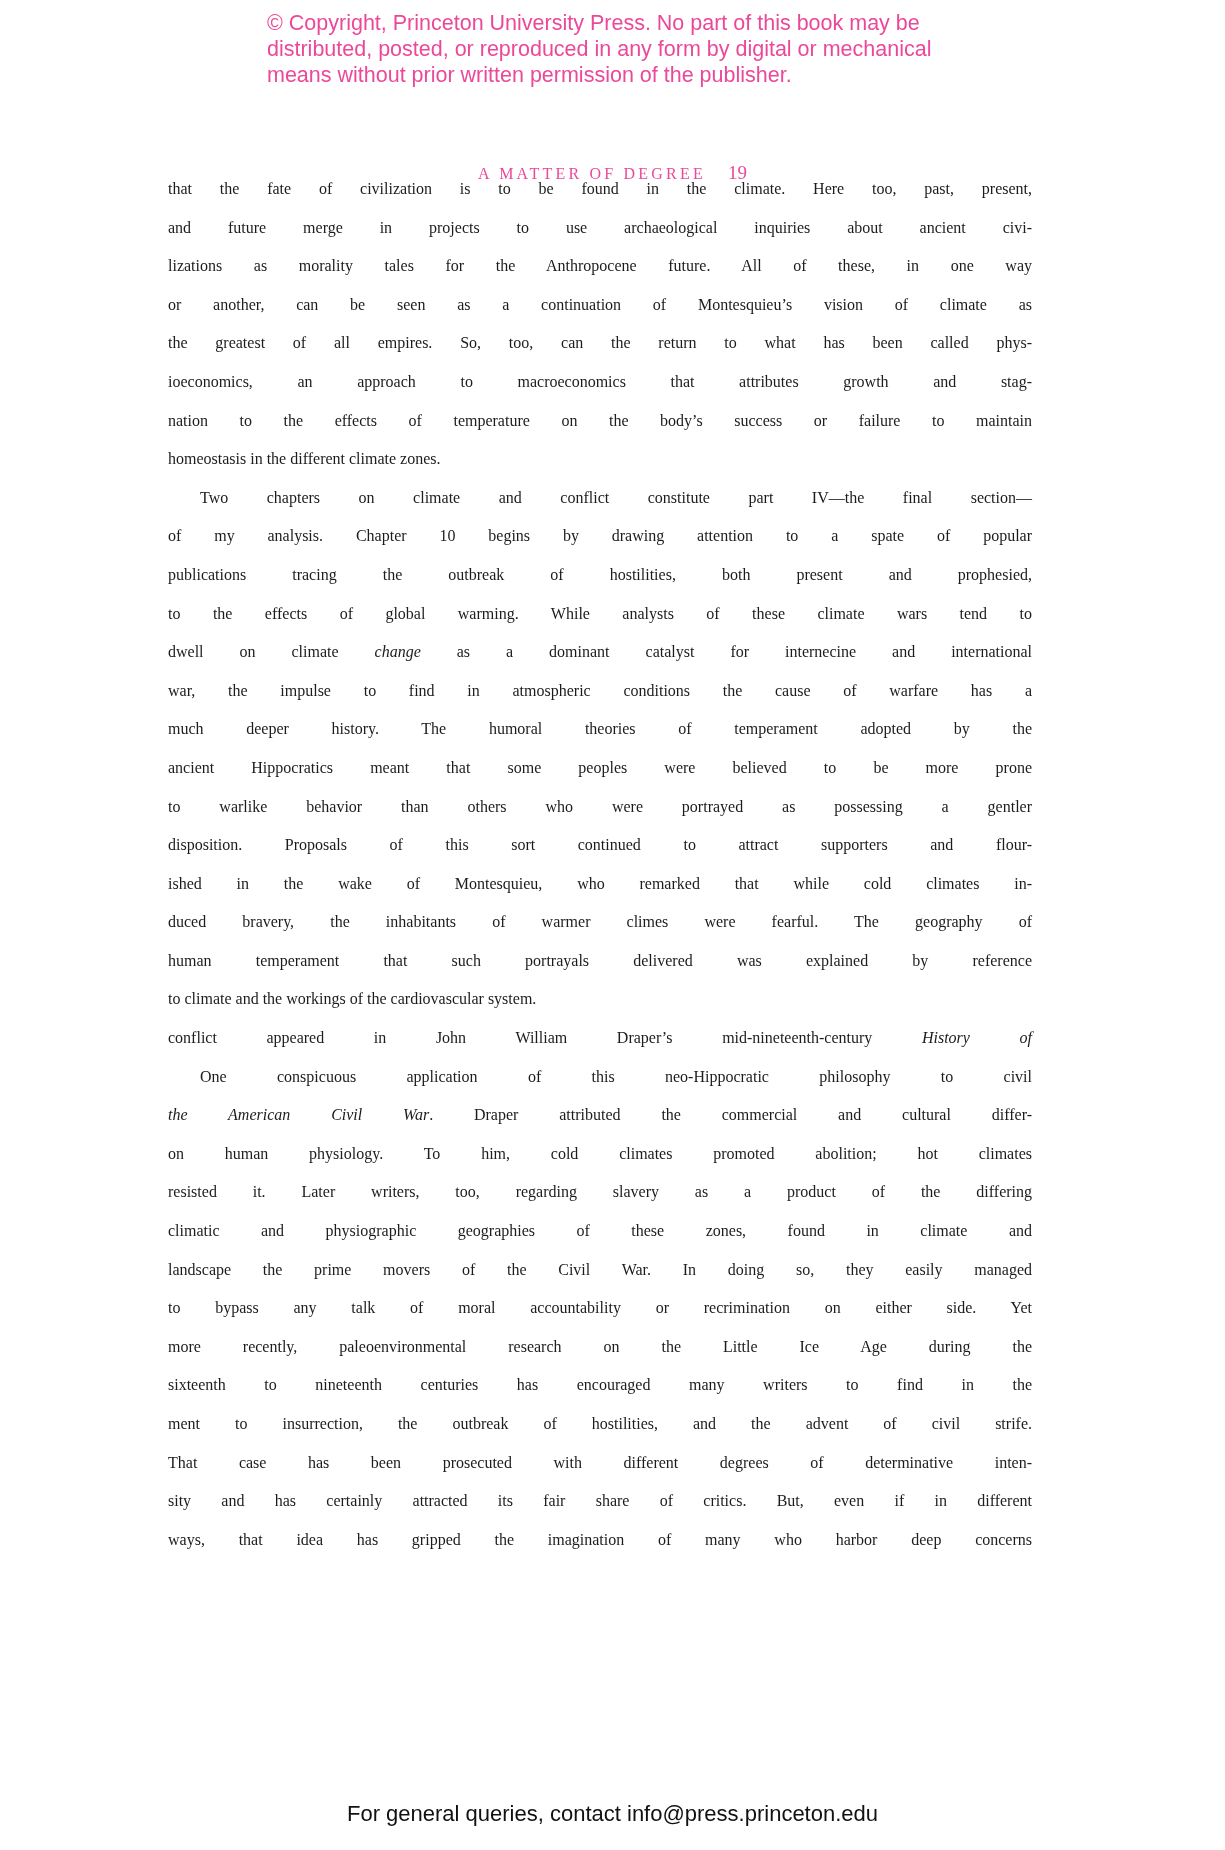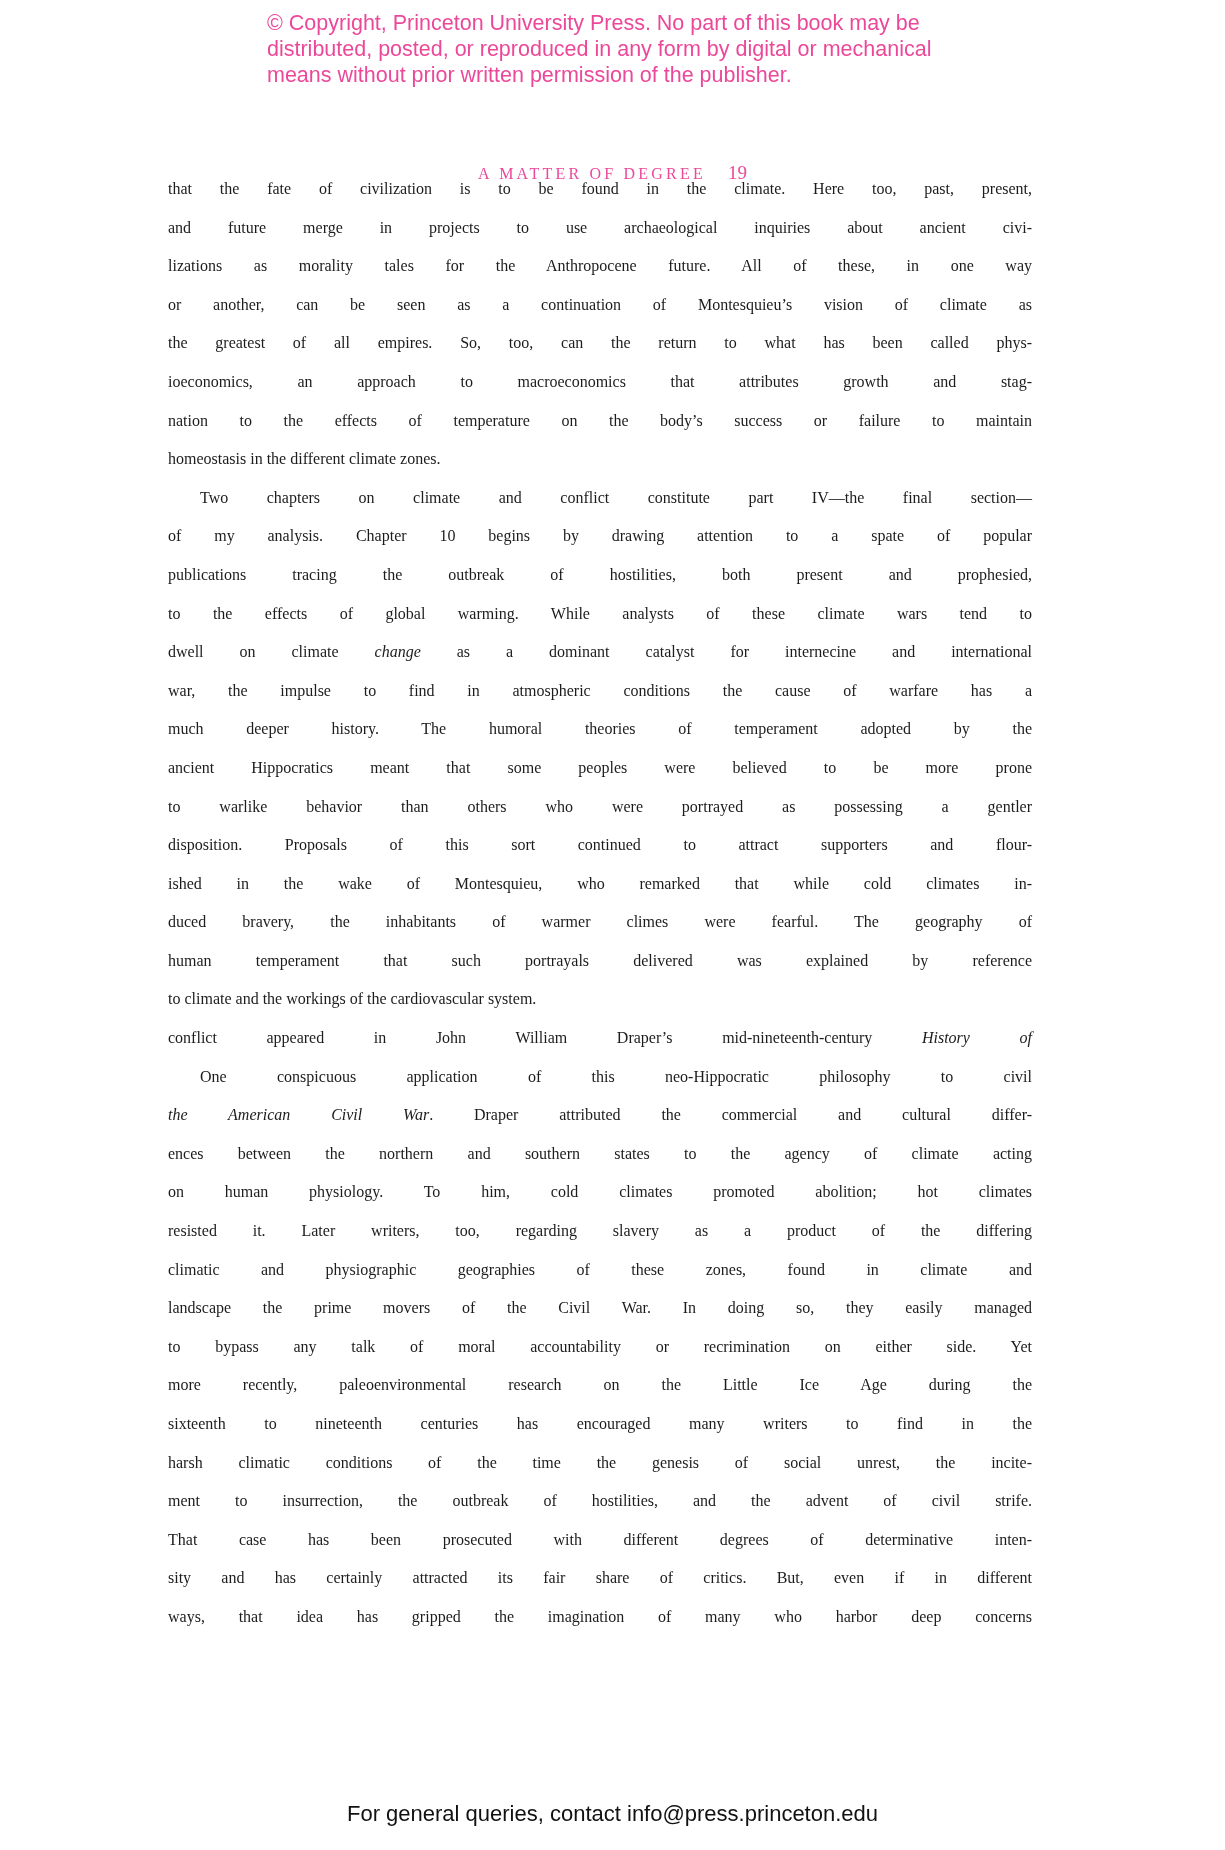--- a/index.html
+++ b/index.html
@@ -118,29 +118,27 @@
       <span class="line"><span>disposition. Proposals of this sort continued to attract supporters and flour-</span></span>
       <span class="line"><span>ished in the wake of Montesquieu, who remarked that while cold climates in-</span></span>
       <span class="line"><span>duced bravery, the inhabitants of warmer climes were fearful. The geography of</span></span>
       <span class="line"><span>human temperament that such portrayals delivered was explained by reference</span></span>
       <span class="line last"><span>to climate and the workings of the cardiovascular system.</span></span>
     </div>
     <div>
       <span class="line"><span>conflict appeared in John William Draper’s mid-nineteenth-century </span><span class="it">History of</span></span>
       <span class="line indent"><span>One conspicuous application of this neo-Hippocratic philosophy to civil</span></span>
       <span class="line"><span class="it">the American Civil War</span><span>. Draper attributed the commercial and cultural differ-</span></span>
-      <span class="line"><span>ences between the northern and southern states to the agency of climate acting</span></span>
       <span class="line"><span>on human physiology. To him, cold climates promoted abolition; hot climates</span></span>
       <span class="line"><span>resisted it. Later writers, too, regarding slavery as a product of the differing</span></span>
       <span class="line"><span>climatic and physiographic geographies of these zones, found in climate and</span></span>
       <span class="line"><span>landscape the prime movers of the Civil War. In doing so, they easily managed</span></span>
       <span class="line"><span>to bypass any talk of moral accountability or recrimination on either side. Yet</span></span>
       <span class="line"><span>more recently, paleoenvironmental research on the Little Ice Age during the</span></span>
       <span class="line"><span>sixteenth to nineteenth centuries has encouraged many writers to find in the</span></span>
-      <span class="line"><span>harsh climatic conditions of the time the genesis of social unrest, the incite-</span></span>
       <span class="line"><span>ment to insurrection, the outbreak of hostilities, and the advent of civil strife.</span></span>
       <span class="line"><span>That case has been prosecuted with different degrees of determinative inten-</span></span>
       <span class="line"><span>sity and has certainly attracted its fair share of critics. But, even if in different</span></span>
       <span class="line"><span>ways, that idea has gripped the imagination of many who harbor deep concerns</span></span>
     </div>
   </div>
 
 <div class="footer">For general queries, contact info@press.princeton.edu</div>
 
 </body></html>

